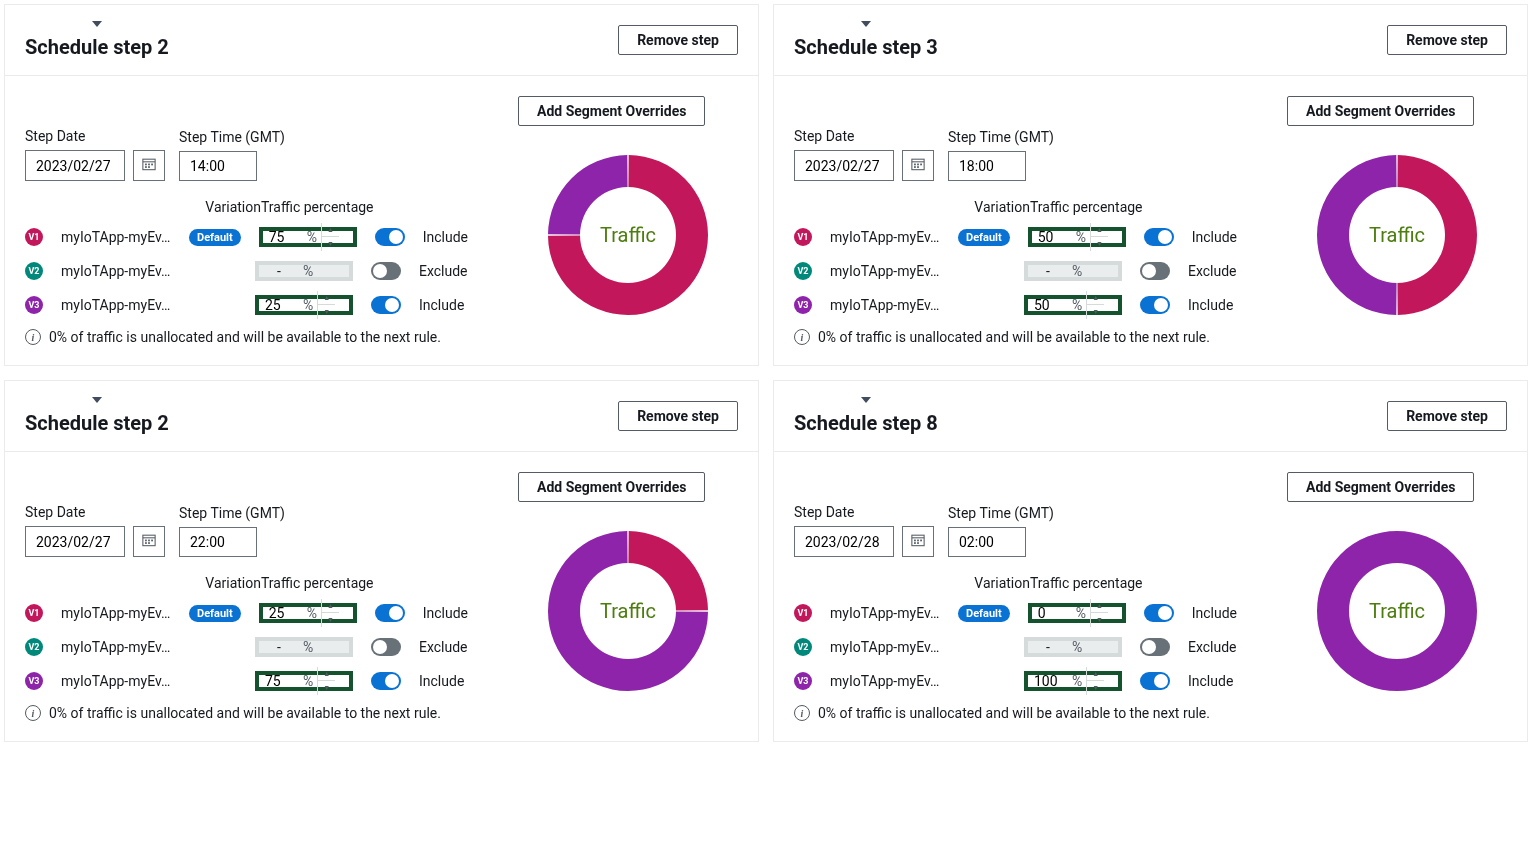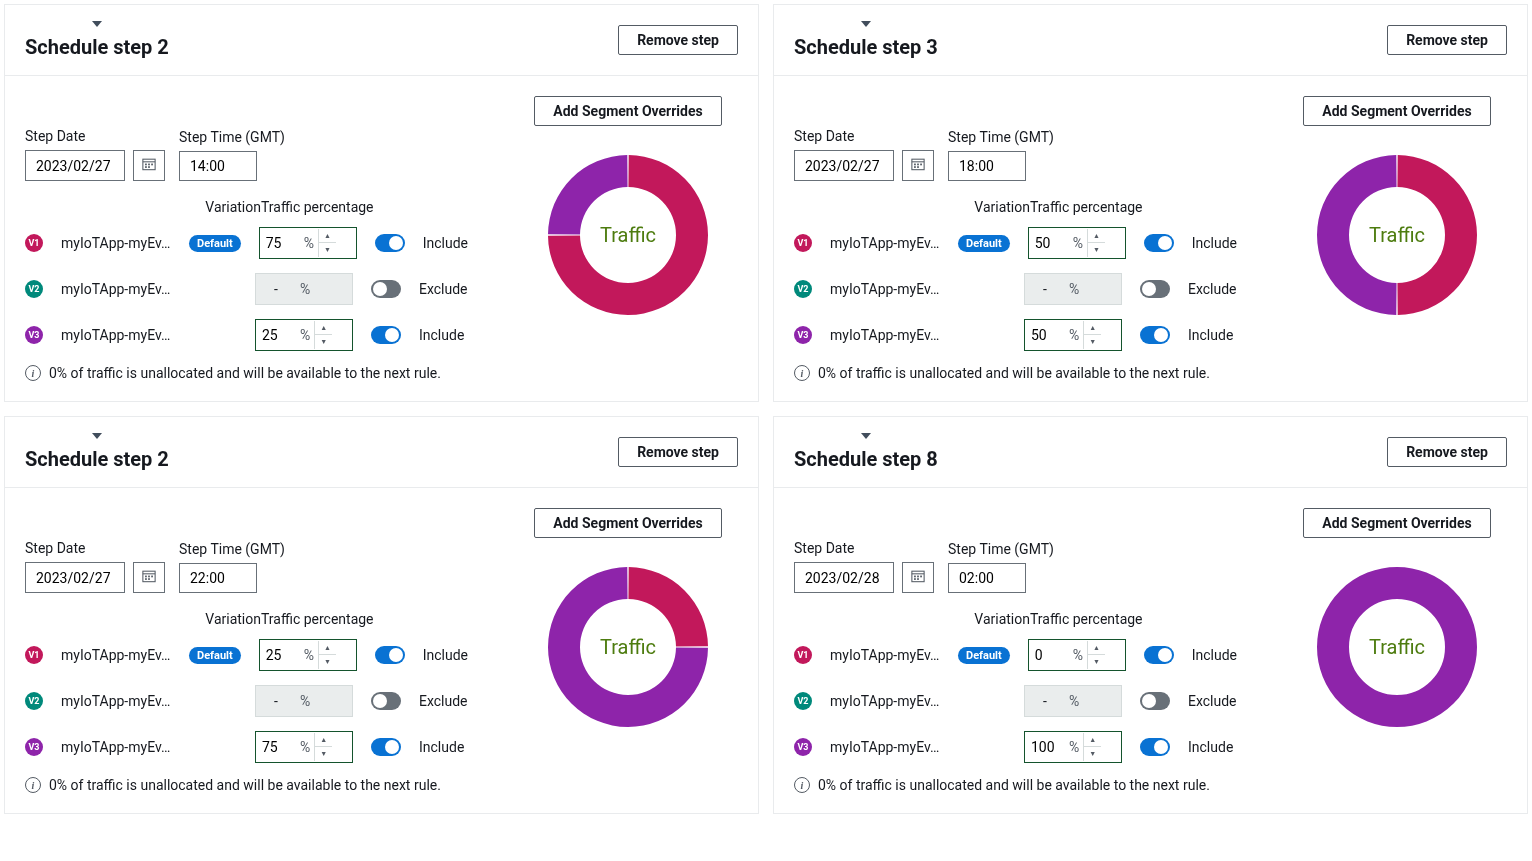--- a/index.html
+++ b/index.html
@@ -22,42 +22,42 @@
 .col-headers .h1 { width: 236px; font-size: 14px; text-align: right; }
 .col-headers .h2 { font-size: 14px; }
 .var-row { display: flex; align-items: center; margin-bottom: 14px; gap: 18px; }
 .badge { width: 18px; height: 18px; border-radius: 50%; display: inline-flex; align-items: center; justify-content: center; font-size: 9px; font-weight: 700; color: #fff; flex-shrink: 0; }
 .b1 { background: #c2185b; }
 .b2 { background: #00897b; }
 .b3 { background: #8e24aa; }
 .var-name { width: 110px; overflow: hidden; text-overflow: ellipsis; white-space: nowrap; font-size: 14px; }
 .default-pill { background: #0972d3; color: #fff; font-size: 11px; font-weight: 700; padding: 2px 8px; border-radius: 10px; }
 .pill-spacer { width: 48px; }
-.pct-wrap { display: flex; align-items: center; border: 1px solid #14532d; width: 98px; height: 32px; }
+.pct-wrap { display: flex; align-items: center; border: 4px solid #14532d; width: 98px; height: 20px; }
 .pct-wrap.disabled { background: #eaeded; border-color: #d5dbdb; }
 .pct-input { border: none; width: 40px; padding: 4px 6px; font-size: 14px; outline: none; background: transparent; }
 .pct-input.center { text-align: center; }
 .pct-sym { font-size: 14px; padding: 0 4px; color: #545b64; }
 .stepper { display: flex; flex-direction: column; border-left: 1px solid #d5dbdb; width: 18px; }
 .step { height: 14px; font-size: 7px; text-align: center; line-height: 14px; color: #545b64; cursor: pointer; }
 .step.up { border-bottom: 1px solid #d5dbdb; }
 .toggle { width: 30px; height: 18px; border-radius: 9px; position: relative; cursor: pointer; flex-shrink: 0; }
 .toggle.on { background: #0972d3; }
 .toggle.off { background: #687078; }
 .knob { width: 14px; height: 14px; background: #fff; border-radius: 50%; position: absolute; top: 2px; }
 .toggle.on .knob { right: 2px; }
 .toggle.off .knob { left: 2px; }
 .toggle-label { font-size: 14px; }
 .info-row { display: flex; align-items: center; gap: 8px; margin-top: 14px; font-size: 14px; color: #16191f; }
 .info-icon { width: 16px; height: 16px; border: 1.5px solid #545b64; border-radius: 50%; display: inline-flex; align-items: center; justify-content: center; font-size: 10px; font-weight: 700; color: #545b64; font-style: italic; flex-shrink:0; font-family: Georgia, serif;}
 .right { width: 220px; display: flex; flex-direction: column; align-items: flex-end; }
 .donut-wrap { position: relative; width: 190px; height: 190px; margin-top: 14px; align-self: center; }
 .donut-label { position: absolute; top: 50%; left: 50%; transform: translate(-50%, -50%); font-size: 20px; color: #4d7c0f; }
 svg.donut { width: 190px; height: 190px; }
-.seg-btn-wrap { width: 100%; display:flex; justify-content:center; }
+.seg-btn-wrap { width: 100%; display:flex; justify-content:flex-start; }
 </style>
 </head>
 <body>
 
 <div class="grid" id="grid">
     <div class="card">
     <div class="card-header">
       <div class="card-title">
         <span class="caret"></span>
         <span>Schedule step 2</span>

